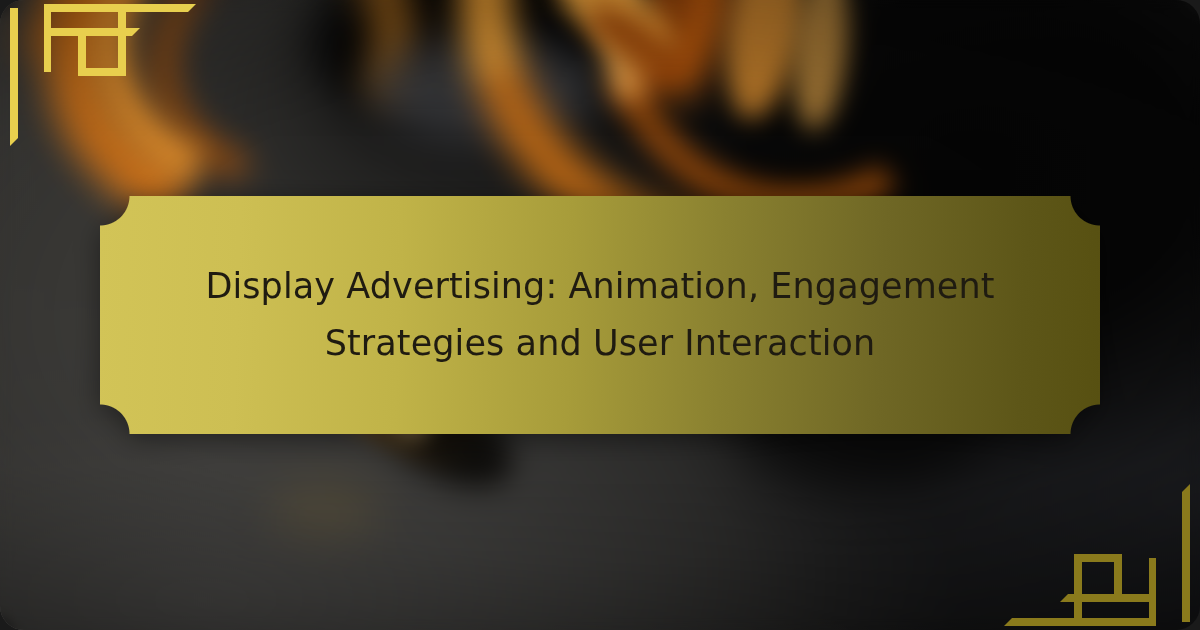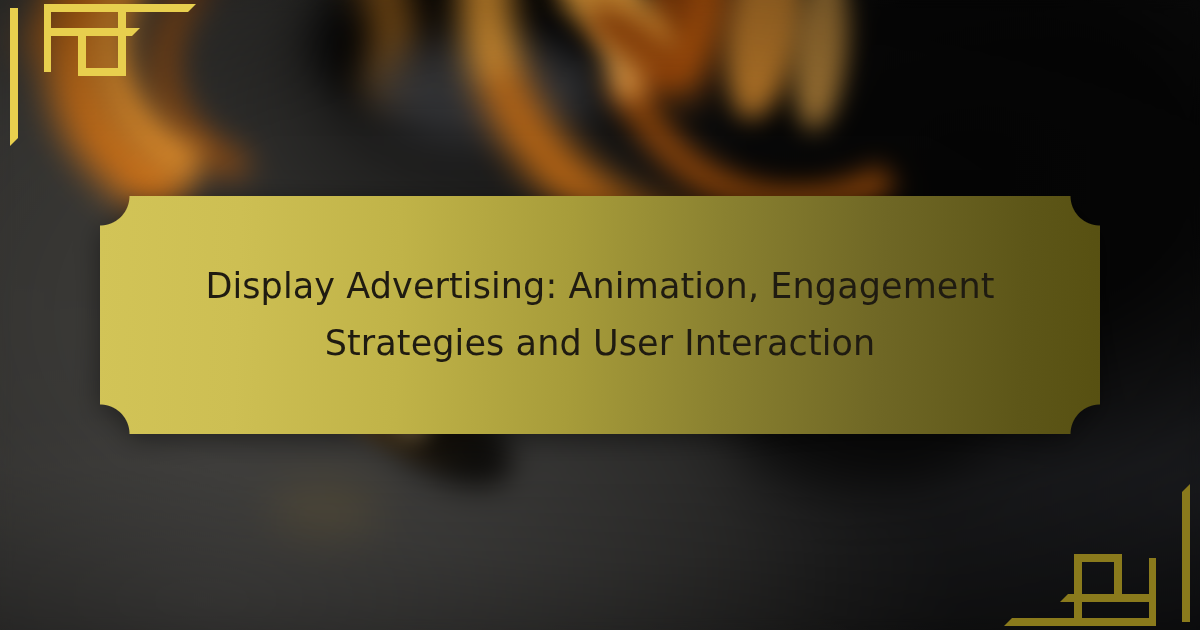--- a/index.html
+++ b/index.html
@@ -10,20 +10,21 @@
     overflow:hidden;
     background:#1a1a1a;
     font-family:"DejaVu Sans", sans-serif;
   }
 
   #stage {
     position:relative;
     width:1200px; height:630px;
     overflow:hidden;
     background:#2b2b2b;
+    border-radius:24px;
   }
 
   
   .bg-layer {
     position:absolute; inset:-60px;
     overflow:hidden;
   }
 
   .bg-base {
     position:absolute; inset:0;

